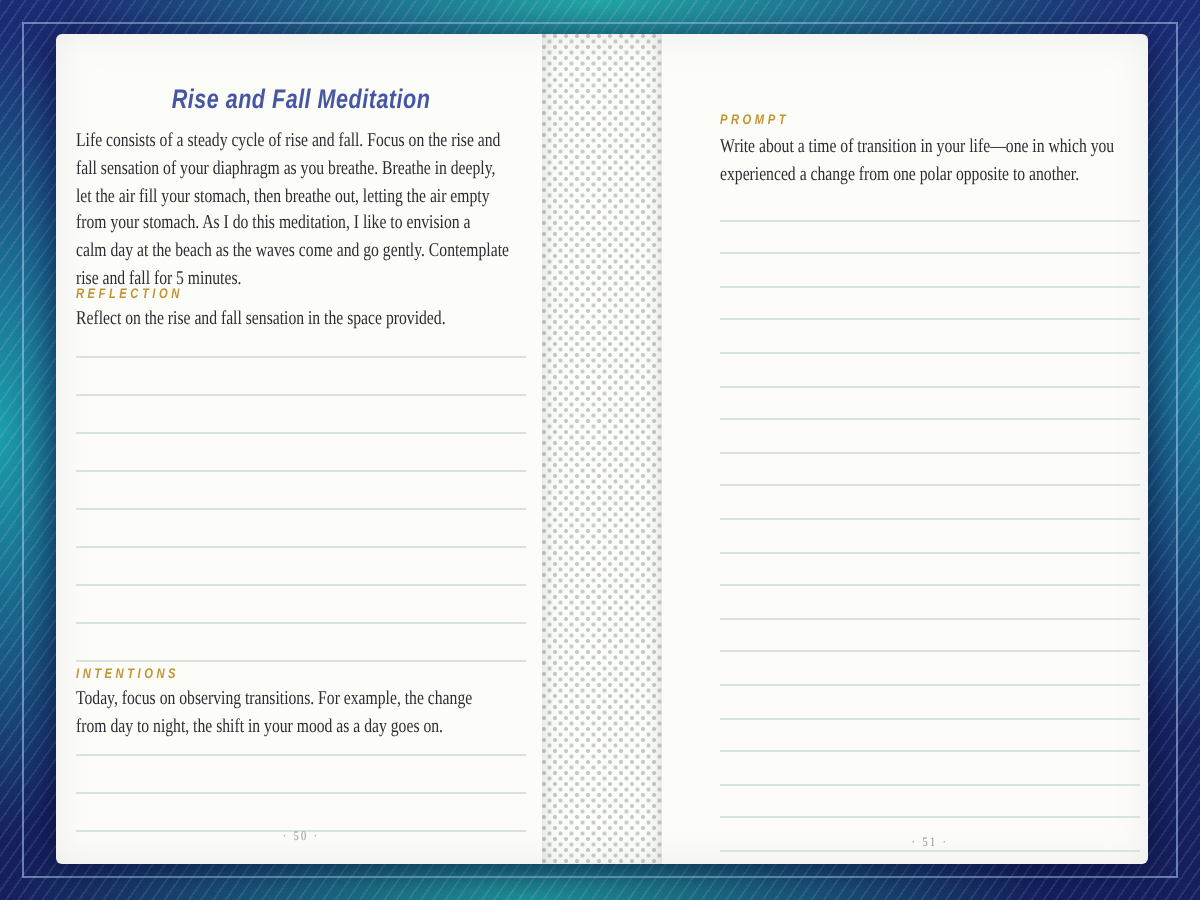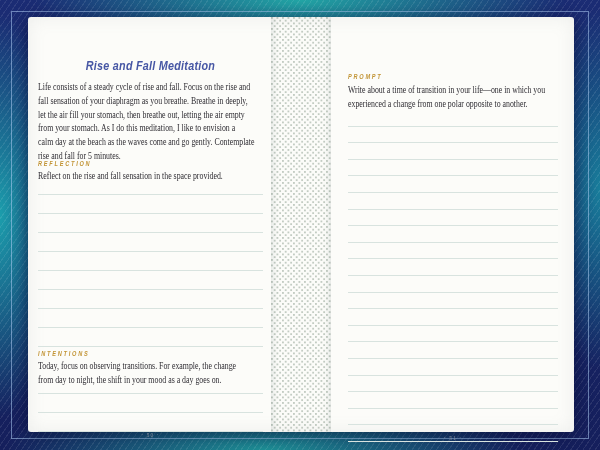--- a/index.html
+++ b/index.html
@@ -24,23 +24,23 @@
   }
   .spine{
     position:absolute;left:243px;top:0;width:60px;height:100%;
     background-image:
       radial-gradient(circle at 1px 1px, rgba(148,164,150,.55) .8px, rgba(0,0,0,0) 1.2px),
       radial-gradient(circle at 1px 1px, rgba(148,164,150,.55) .8px, rgba(0,0,0,0) 1.2px);
     background-size:5.5px 5.5px,5.5px 5.5px;
     background-position:0 0,2.75px 2.75px;
     box-shadow:inset 7px 0 9px -7px rgba(40,60,60,.18), inset -7px 0 9px -7px rgba(40,60,60,.18);
   }
-  .page{position:absolute;top:0;height:100%;margin-top:16px;}
+  .page{position:absolute;top:0;height:100%;}
   .page.left{left:10px;width:225px;}
-  .page.right{left:320px;width:210px;}
+  .page.right{left:332px;width:210px;}
   .abs{position:absolute;left:0;}
   .squish{width:125%;transform:scaleX(.8);transform-origin:0 0;}
   .title{
     font-family:"Liberation Sans", sans-serif;font-style:italic;font-weight:700;
     font-size:13.5px;letter-spacing:.3px;color:#4656a4;text-align:center;margin:0;
   }
   .serif{font-size:9.8px;line-height:13.8px;color:#2e2c32;}
   .label{
     font-family:"Liberation Sans", sans-serif;font-style:italic;font-weight:700;
     font-size:7px;letter-spacing:2.2px;color:#c29435;

